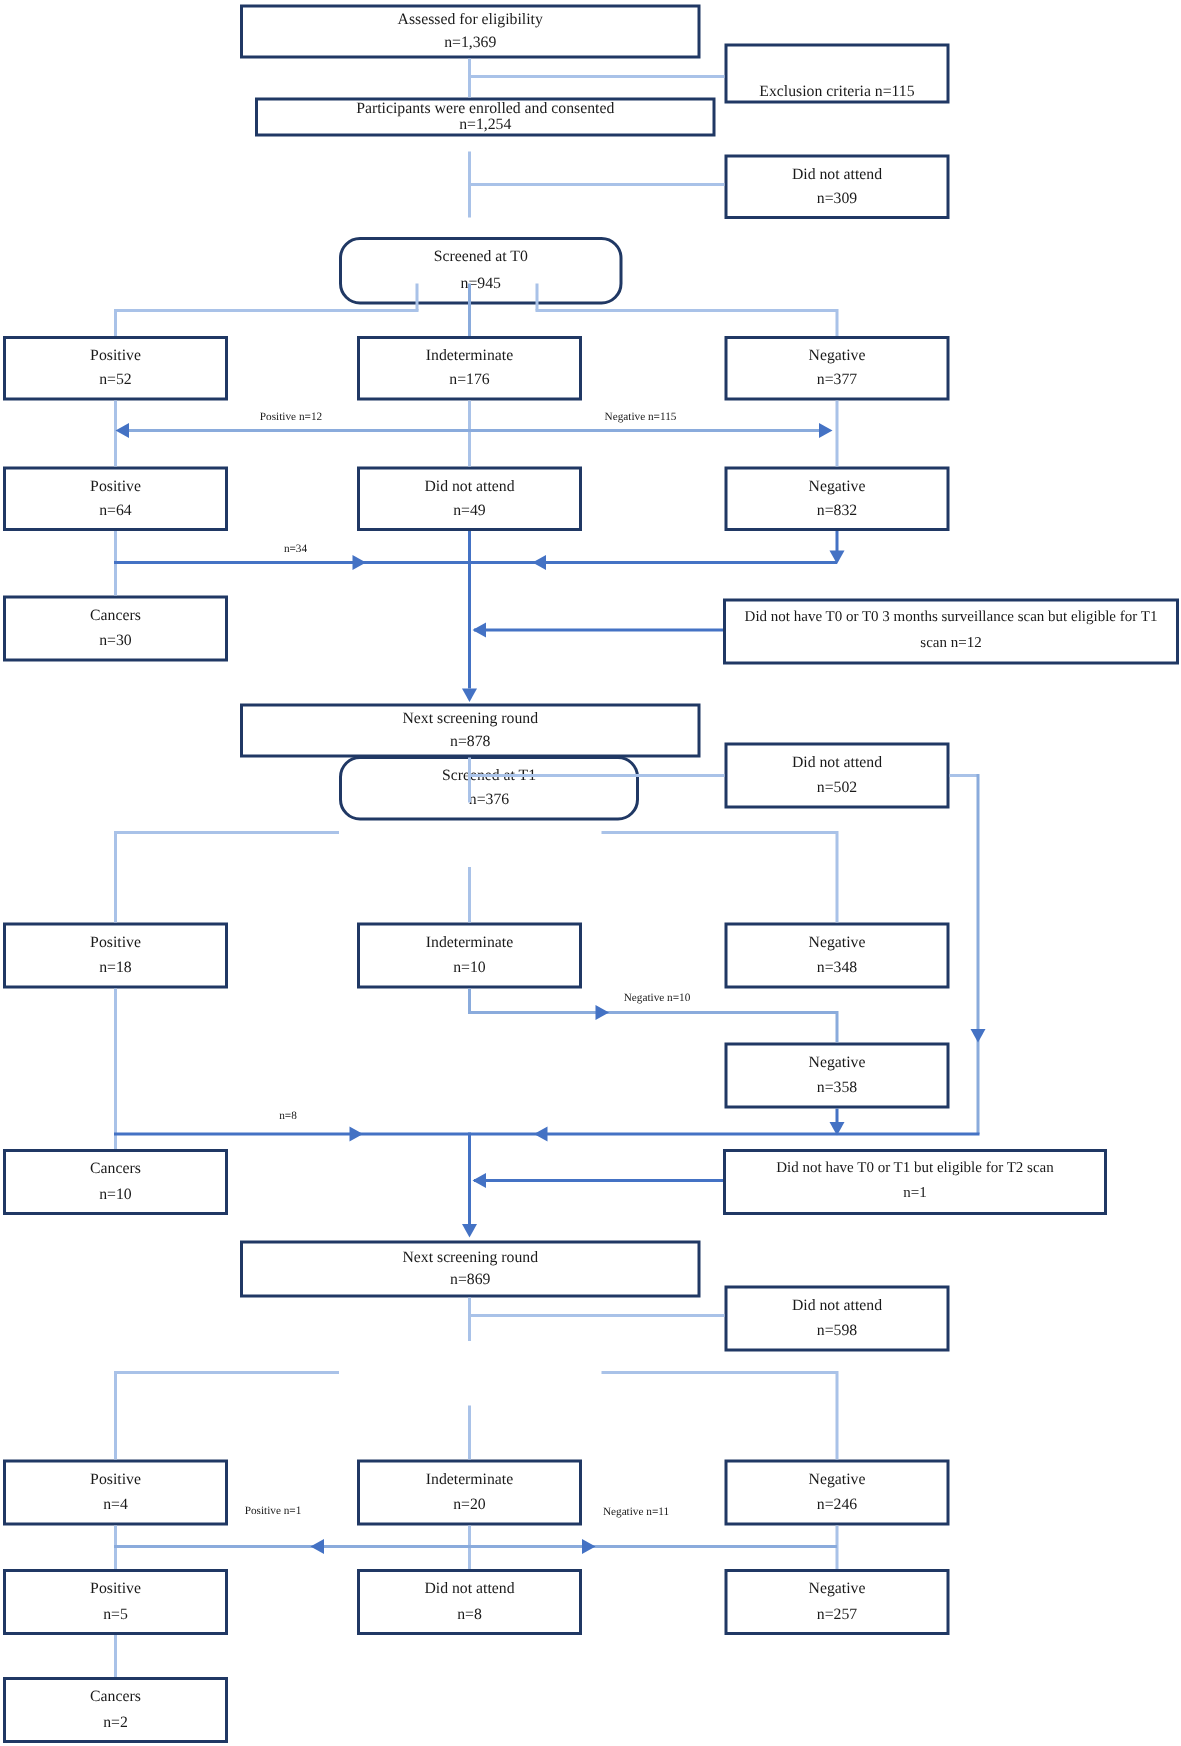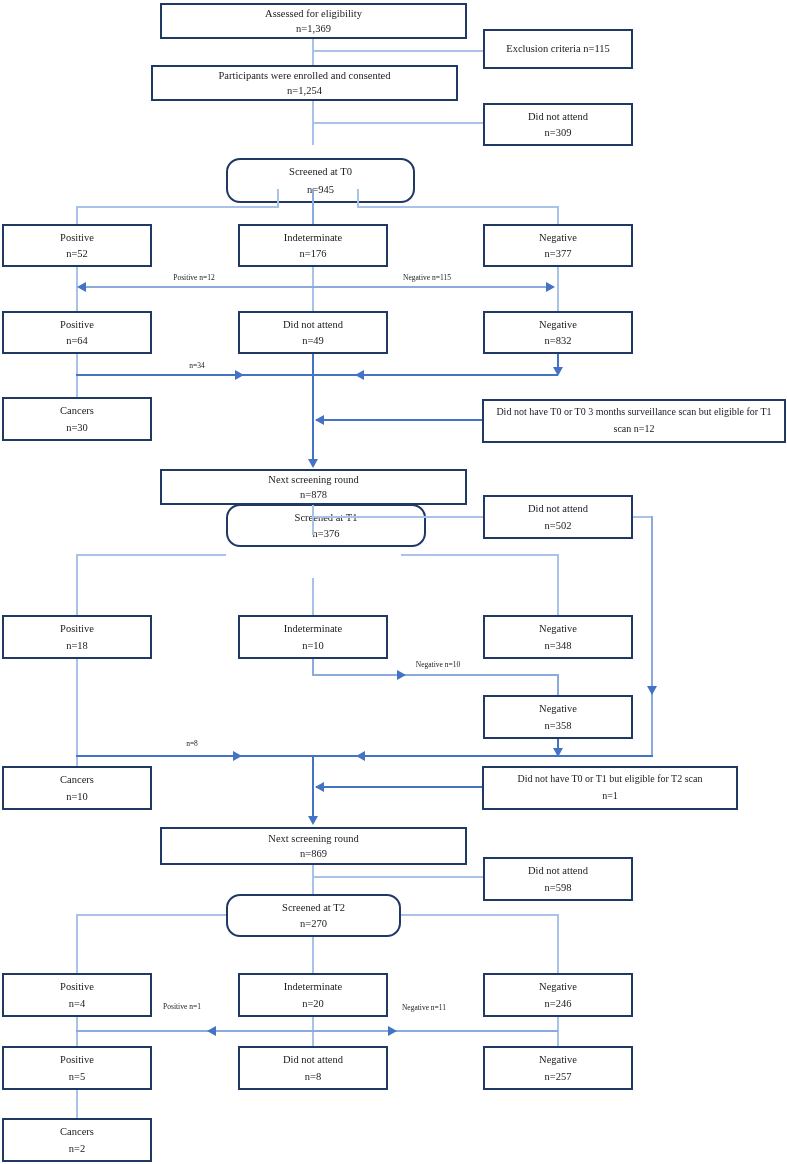--- a/index.html
+++ b/index.html
@@ -4,21 +4,21 @@
 <style>
   html,body{margin:0;padding:0;background:#fff}
   #canvas{position:relative;width:787px;height:1164px;background:#fff;overflow:hidden;
           font-family:"Liberation Serif","DejaVu Serif",serif;color:#1a1a1a}
   .bx{position:absolute;box-sizing:border-box;border:2px solid #203864;background:#fff;
       display:flex;flex-direction:column;justify-content:space-evenly;align-items:center;
       text-align:center;font-size:10.5px;line-height:1.05}
   .bx span{display:block;white-space:nowrap}
   .rd{border-radius:14px;border-width:2.5px}
   .wd{font-size:10px}
-  .sg{justify-content:center}
+  .sg{justify-content:flex-end}
   .hl{position:absolute;height:2px}
   .vl{position:absolute;width:2px}
   .cl{background:#a9c2e8}
   .cf{background:#8aabdc}
   .cm{background:#4472c4}
   .ah{position:absolute;width:0;height:0;border-style:solid;border-color:transparent}
   .ar{border-width:5px 0 5px 9px;border-left-color:#4472c4}
   .al{border-width:5px 9px 5px 0;border-right-color:#4472c4}
   .ad{border-width:9px 5px 0 5px;border-top-color:#4472c4}
   .el{position:absolute;font-size:7.5px;white-space:nowrap;transform:translateX(-50%)}
@@ -28,21 +28,21 @@
 
 <div id="canvas">
 
   <div class="bx" style="left:160px;top:3px;width:307px;height:36px">
     <span>Assessed for eligibility</span>
     <span>n=1,369</span>
   </div>
   <div class="bx sg" style="left:483px;top:29px;width:150px;height:40px">
     <span>Exclusion criteria n=115</span>
   </div>
-  <div class="bx" style="left:151px;top:65px;width:307px;height:36px">
+  <div class="bx" style="left:170px;top:65px;width:307px;height:26px">
     <span>Participants were enrolled and consented</span>
     <span>n=1,254</span>
   </div>
   <div class="bx" style="left:483px;top:103px;width:150px;height:43px">
     <span>Did not attend</span>
     <span>n=309</span>
   </div>
   <div class="bx rd" style="left:226px;top:158px;width:189px;height:45px">
     <span>Screened at T0</span>
     <span>n=945</span>
@@ -122,24 +122,20 @@
     <span>n=1</span>
   </div>
 
   <div class="bx" style="left:160px;top:827px;width:307px;height:38px">
     <span>Next screening round</span>
     <span>n=869</span>
   </div>
   <div class="bx" style="left:483px;top:857px;width:150px;height:44px">
     <span>Did not attend</span>
     <span>n=598</span>
-  </div>
-  <div class="bx rd" style="left:226px;top:894px;width:175px;height:43px">
-    <span>Screened at T2</span>
-    <span>n=270</span>
   </div>
 
   <div class="bx" style="left:2px;top:973px;width:150px;height:44px">
     <span>Positive</span>
     <span>n=4</span>
   </div>
   <div class="bx" style="left:238px;top:973px;width:150px;height:44px">
     <span>Indeterminate</span>
     <span>n=20</span>
   </div>

